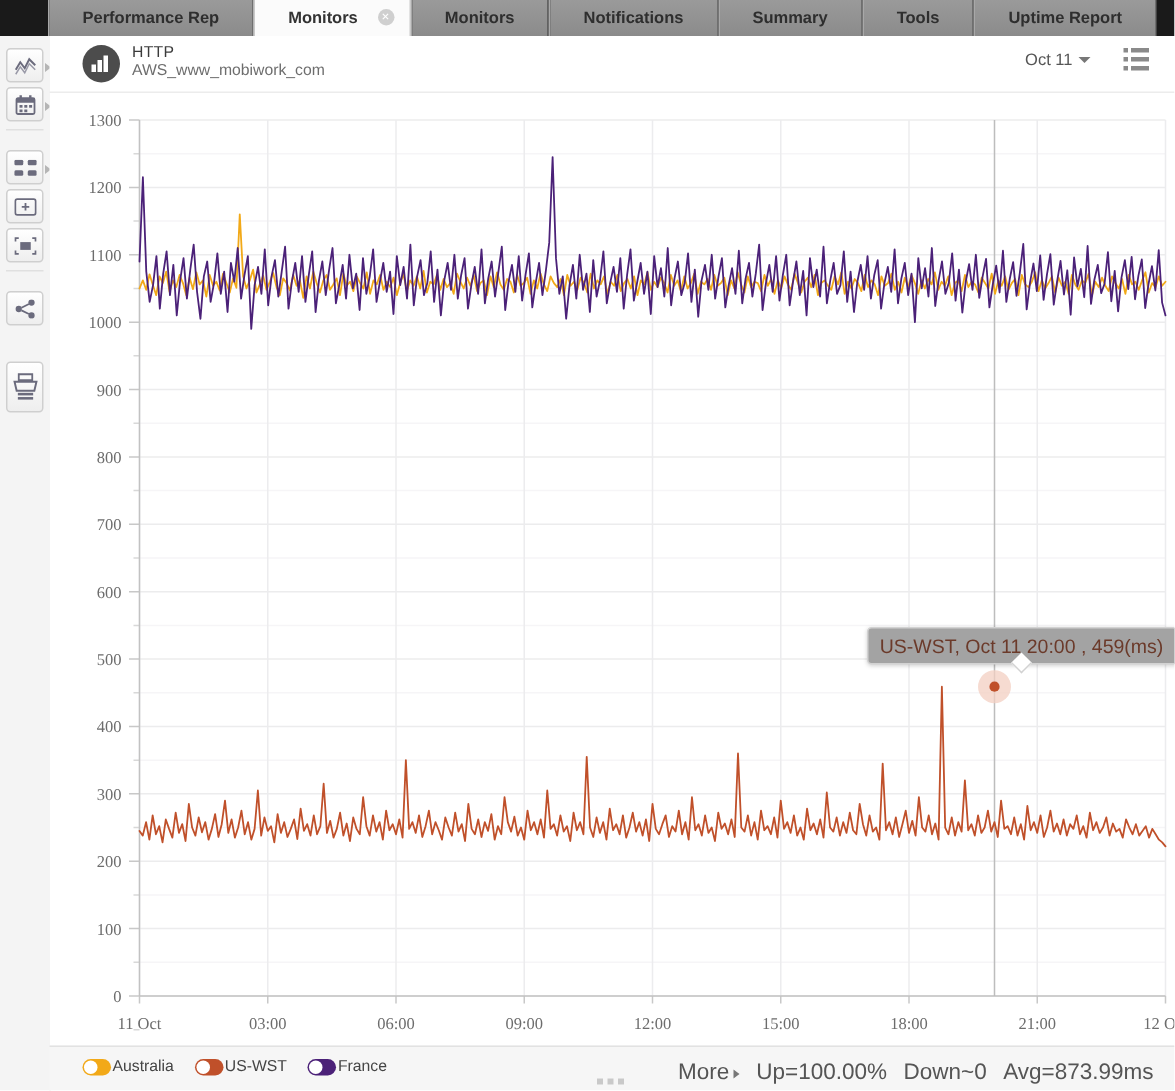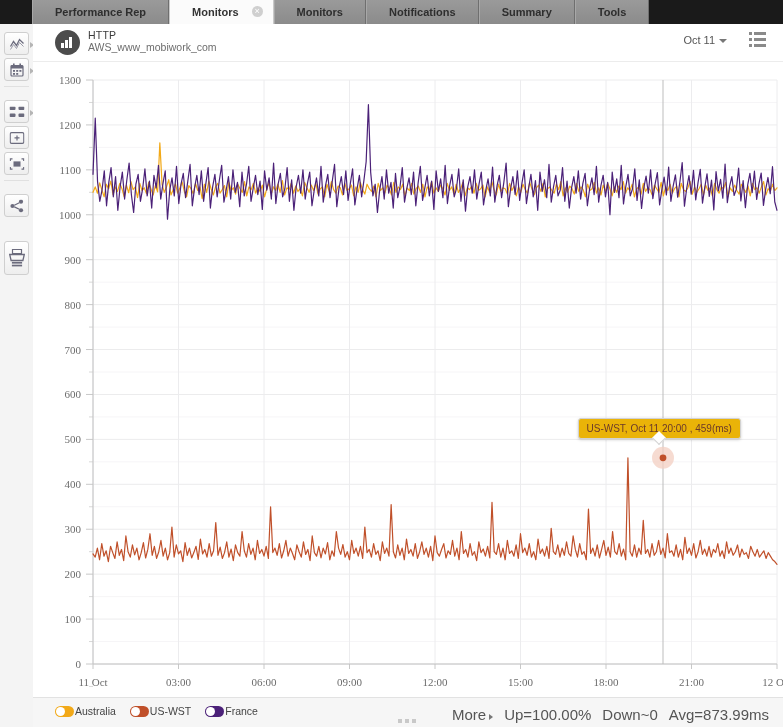--- a/index.html
+++ b/index.html
@@ -97,23 +97,23 @@
   .menuicon{position:absolute;right:16px;top:8px;width:18px;height:16px;}
   .menuicon .row{display:flex;align-items:center;gap:2px;margin-bottom:3px;}
   .menuicon .row b{display:block;width:3px;height:3px;background:#8a8a8a;}
   .menuicon .row s{display:block;width:12px;height:3px;background:#8a8a8a;}
 
   
   .chartwrap{position:relative;width:750px;height:637px;}
   .chartwrap svg{display:block;}
   .tooltip{
     position:absolute;
-    background:#eab308;border:1px solid #d2d2d2;border-radius:3px;
+    background:#a3a3a3;border:1px solid #d2d2d2;border-radius:3px;
     box-shadow:0 1px 3px rgba(0,0,0,.18);
-    padding:4px 8px;font-size:10px;color:#6b3a2a;white-space:nowrap;
+    padding:4px 8px;font-size:13px;color:#6b3a2a;white-space:nowrap;
   }
   .tooltip .tail{
     position:absolute;left:50%;margin-left:-5px;bottom:-5px;
     width:9px;height:9px;background:#fff;
     border-right:1px solid #d2d2d2;border-bottom:1px solid #d2d2d2;
     transform:rotate(45deg);
   }
 
   
   .footer{
@@ -150,20 +150,21 @@
 <div id="app">
 
   <div class="tabbar">
     <div class="tabstrip" id="tabstrip">
         <div class="tab"><span>Performance Rep</span></div>
         <div class="tab active"><span>Monitors</span><span class="closebtn">×</span></div>
         <div class="tab"><span>Monitors</span></div>
         <div class="tab"><span>Notifications</span></div>
         <div class="tab"><span>Summary</span></div>
         <div class="tab"><span>Tools</span></div>
+        <div class="tab"><span>Uptime Report</span></div>
       </div>
   </div>
 
   <div class="rail">
     <div class="railgroup">
       <div class="railbtn">
         <svg width="15" height="13" viewBox="0 0 15 13">
           <polyline points="1,9 4,4 7,8 10,2 14,6" fill="none" stroke="#6b6b7d" stroke-width="1.3"></polyline>
           <polyline points="1,12 4,7 7,11 10,5 14,9" fill="none" stroke="#9a9aa8" stroke-width="1"></polyline>
         </svg>

